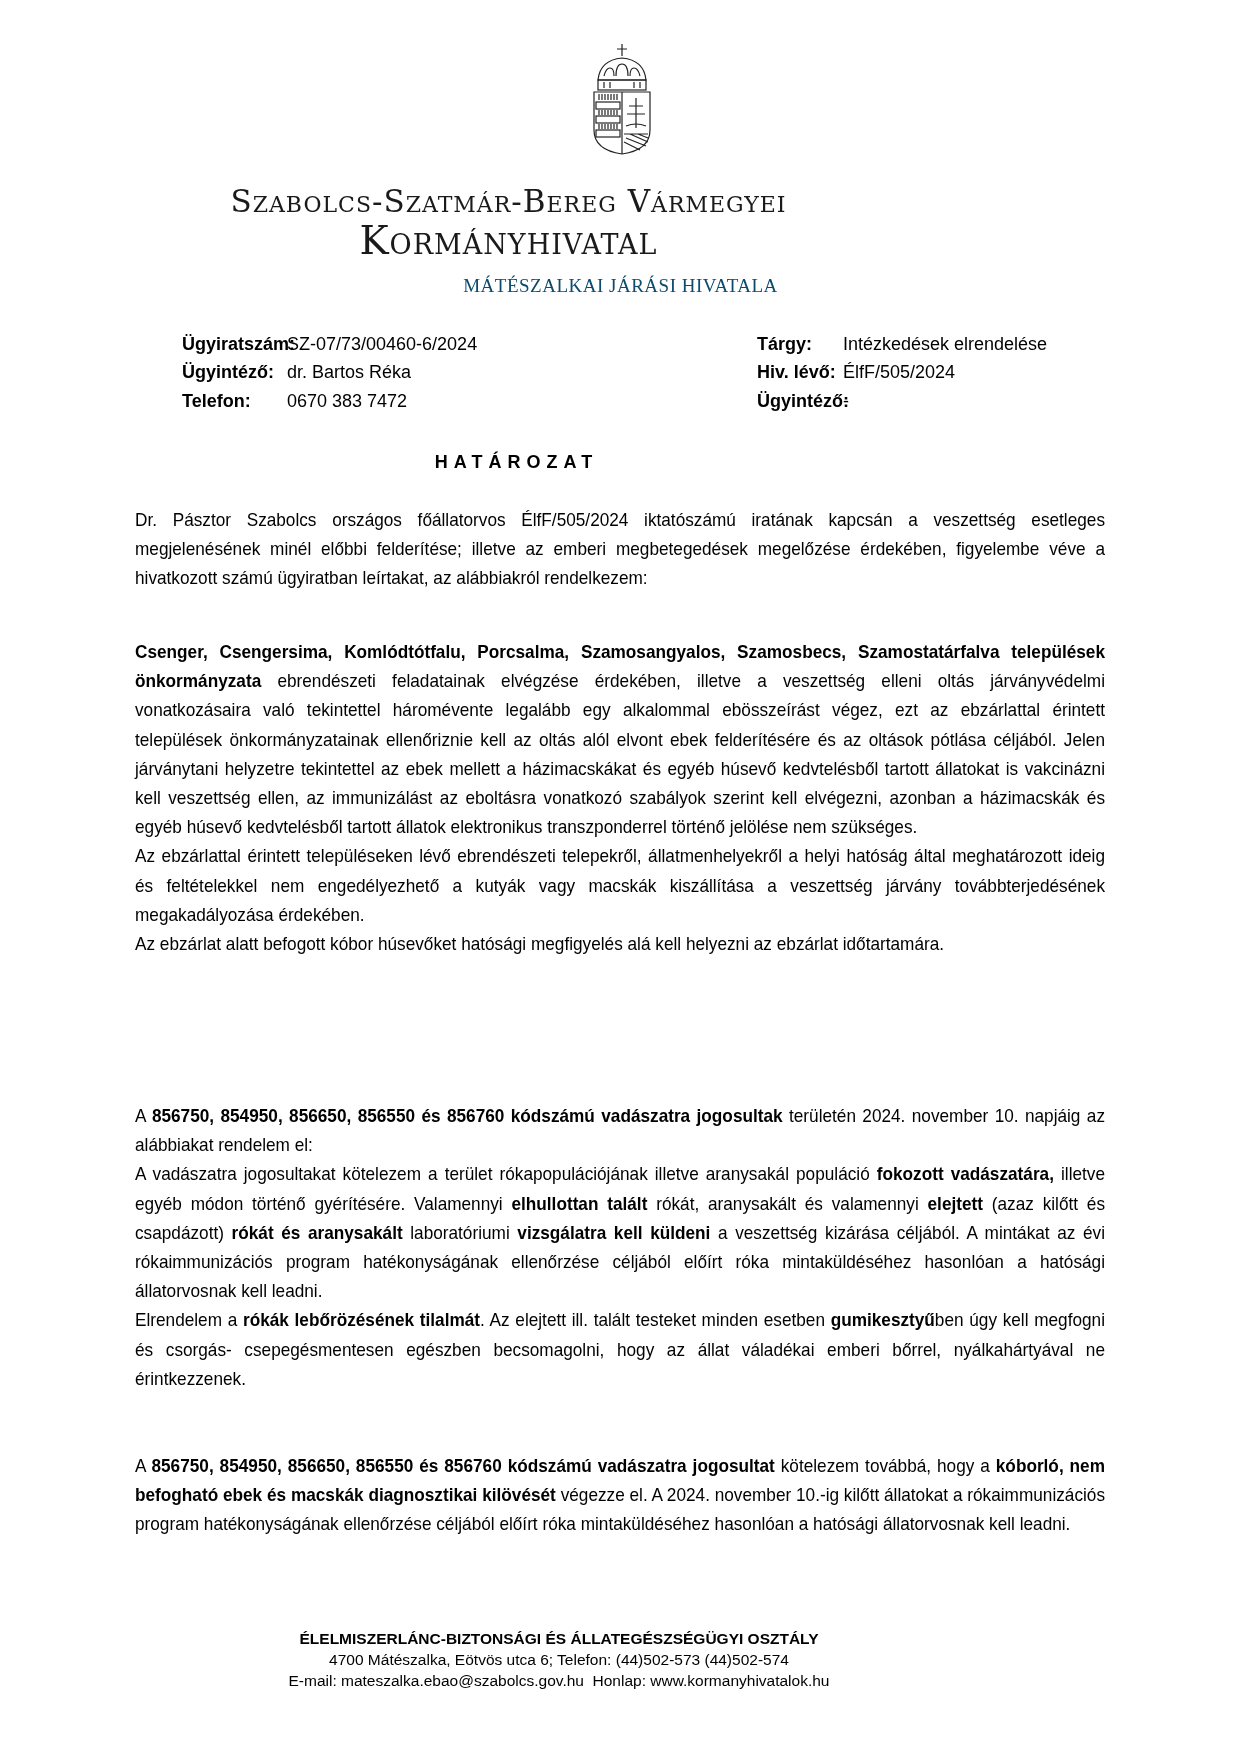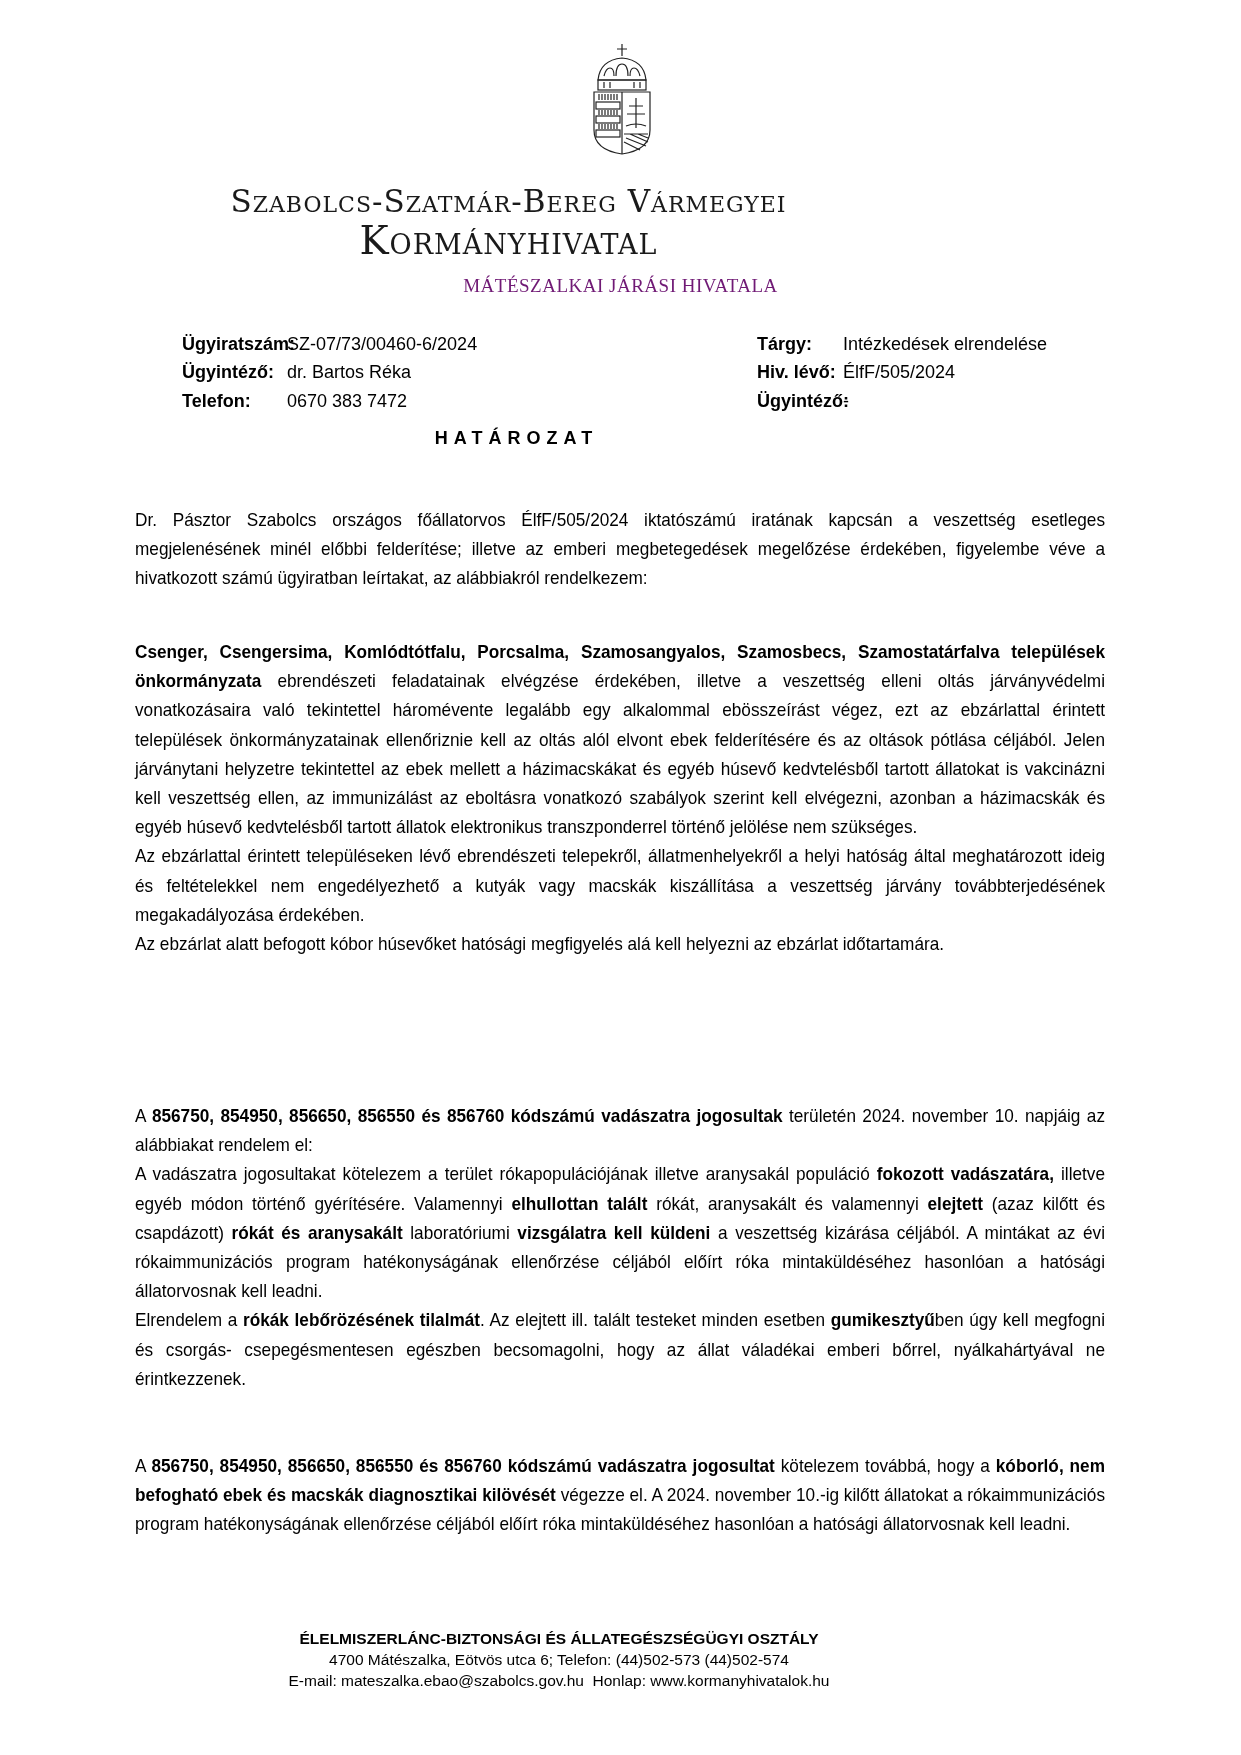--- a/index.html
+++ b/index.html
@@ -10,30 +10,30 @@
 
     .office-title {
       position: absolute; left: 0; width: 1017px; text-align: center;
       font-family: "DejaVu Serif", "Liberation Serif", serif; color: #1a1a1a;
       font-variant: small-caps; letter-spacing: 1px;
     }
     .office-title.line1 { top: 183px; font-size: 31px; }
     .office-title.line2 { top: 218px; font-size: 39px; }
     .sub-office {
       position: absolute; left: 0; top: 275px; width: 1241px; text-align: center;
-      font-family: "Liberation Serif", serif; font-size: 19px; color: #701a75; letter-spacing: 0.5px;
+      font-family: "Liberation Serif", serif; font-size: 19px; color: #0c4a6e; letter-spacing: 0.5px;
     }
 
     .meta { position: absolute; font-family: "Liberation Sans", sans-serif; font-size: 18px; }
     .meta-row { position: absolute; height: 28px; white-space: nowrap; }
     .meta-label { position: absolute; left: 0; font-weight: bold; margin-left: 47px; }
     .meta-value { position: absolute; }
 
     .doc-type {
-      position: absolute; left: 0; width: 1033px; top: 428px; text-align: center;
+      position: absolute; left: 0; width: 1033px; top: 452px; text-align: center;
       font-family: "Liberation Sans", sans-serif; font-weight: bold; font-size: 18px; letter-spacing: 6px;
     }
 
     .body-text {
       position: absolute; left: 135px; width: 970px;
       font-family: "Liberation Sans", sans-serif; font-size: 18.5px; line-height: 29.2px;
       text-align: justify; transform: scaleX(0.93); transform-origin: left top;
     }
     .body-text p { margin: 0; }
     .body-text b { font-weight: bold; }

